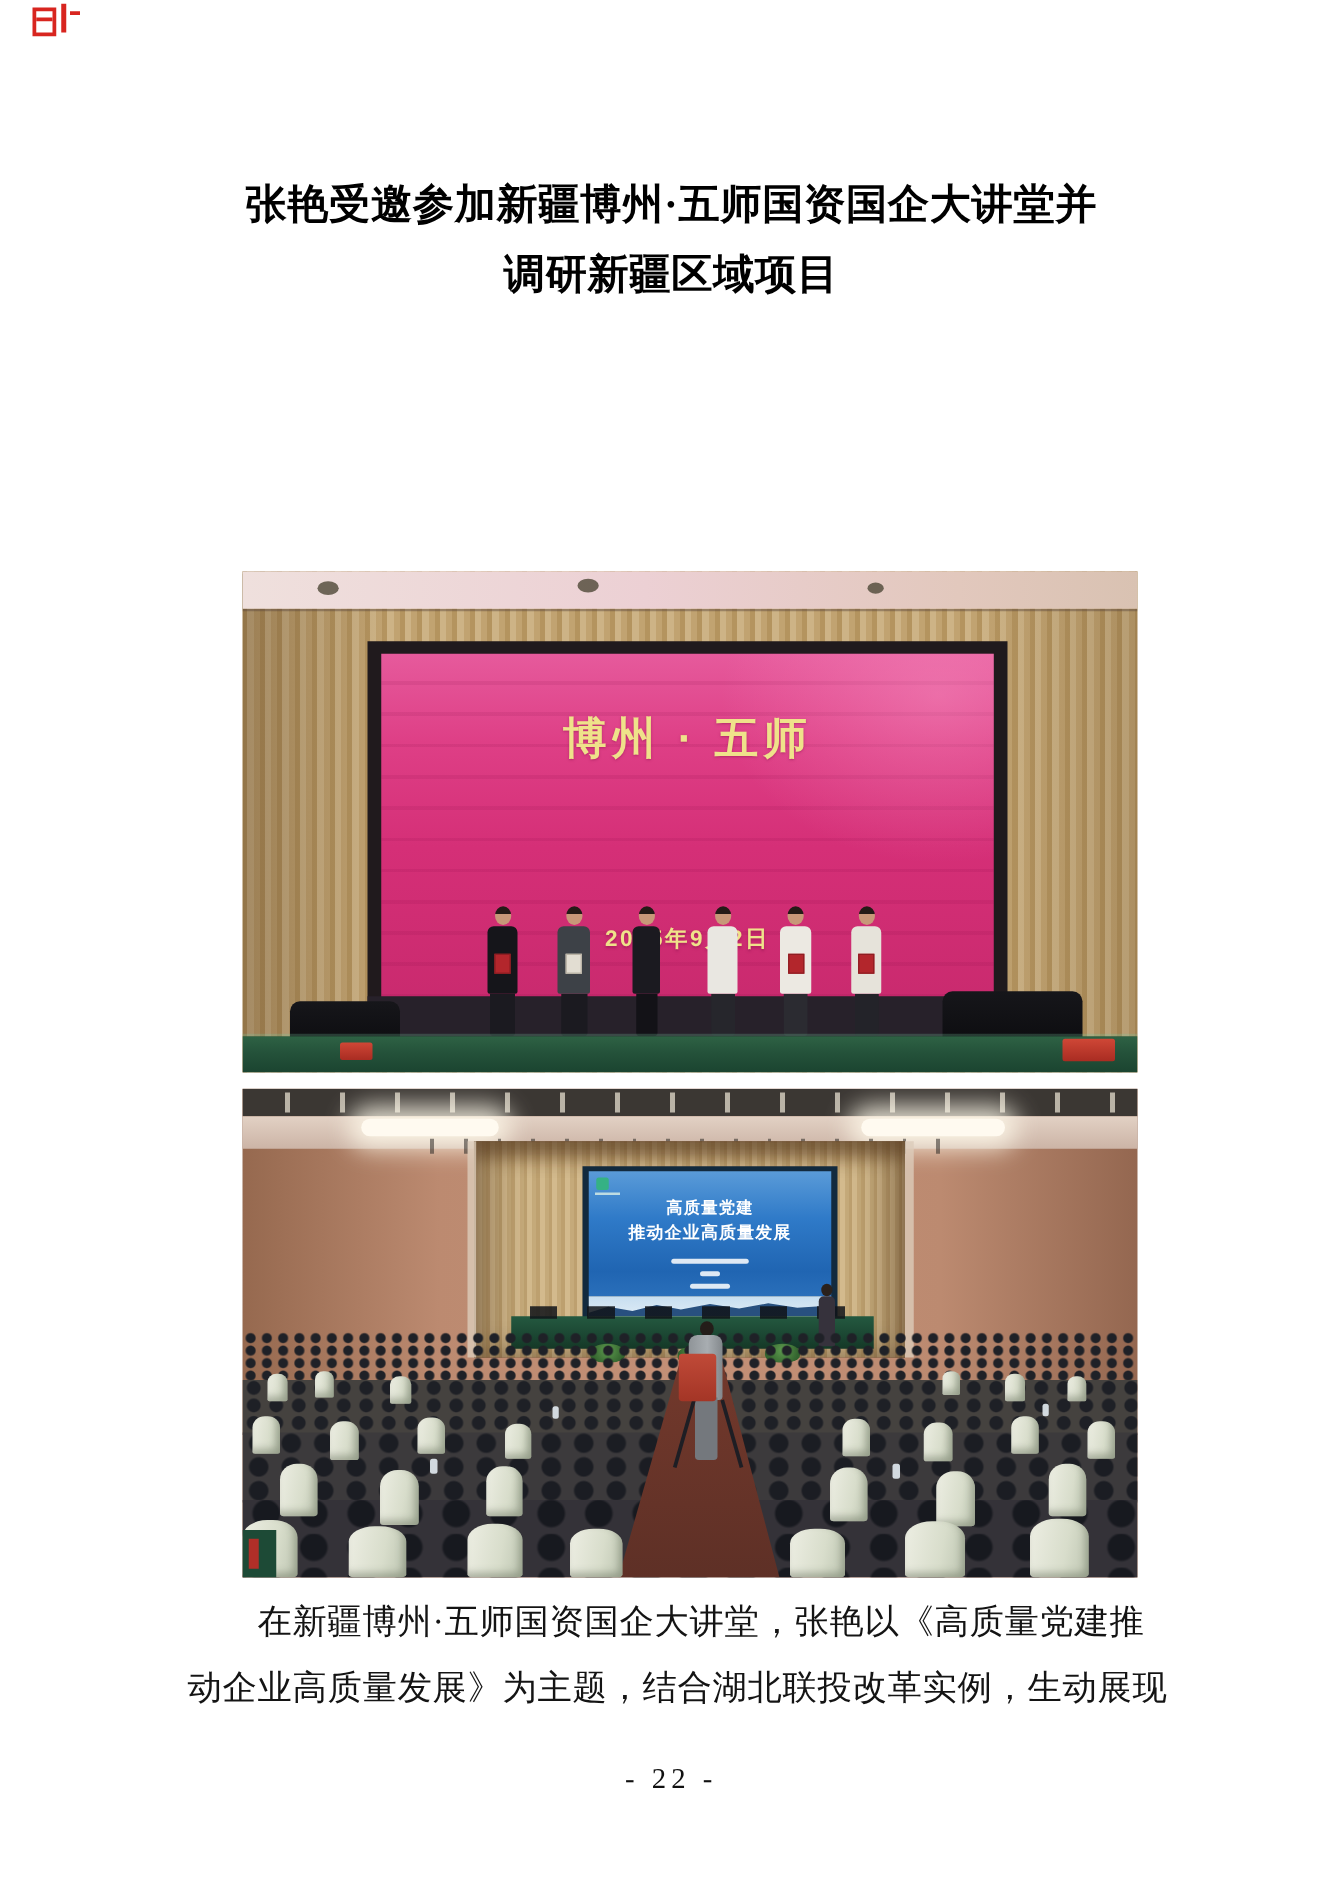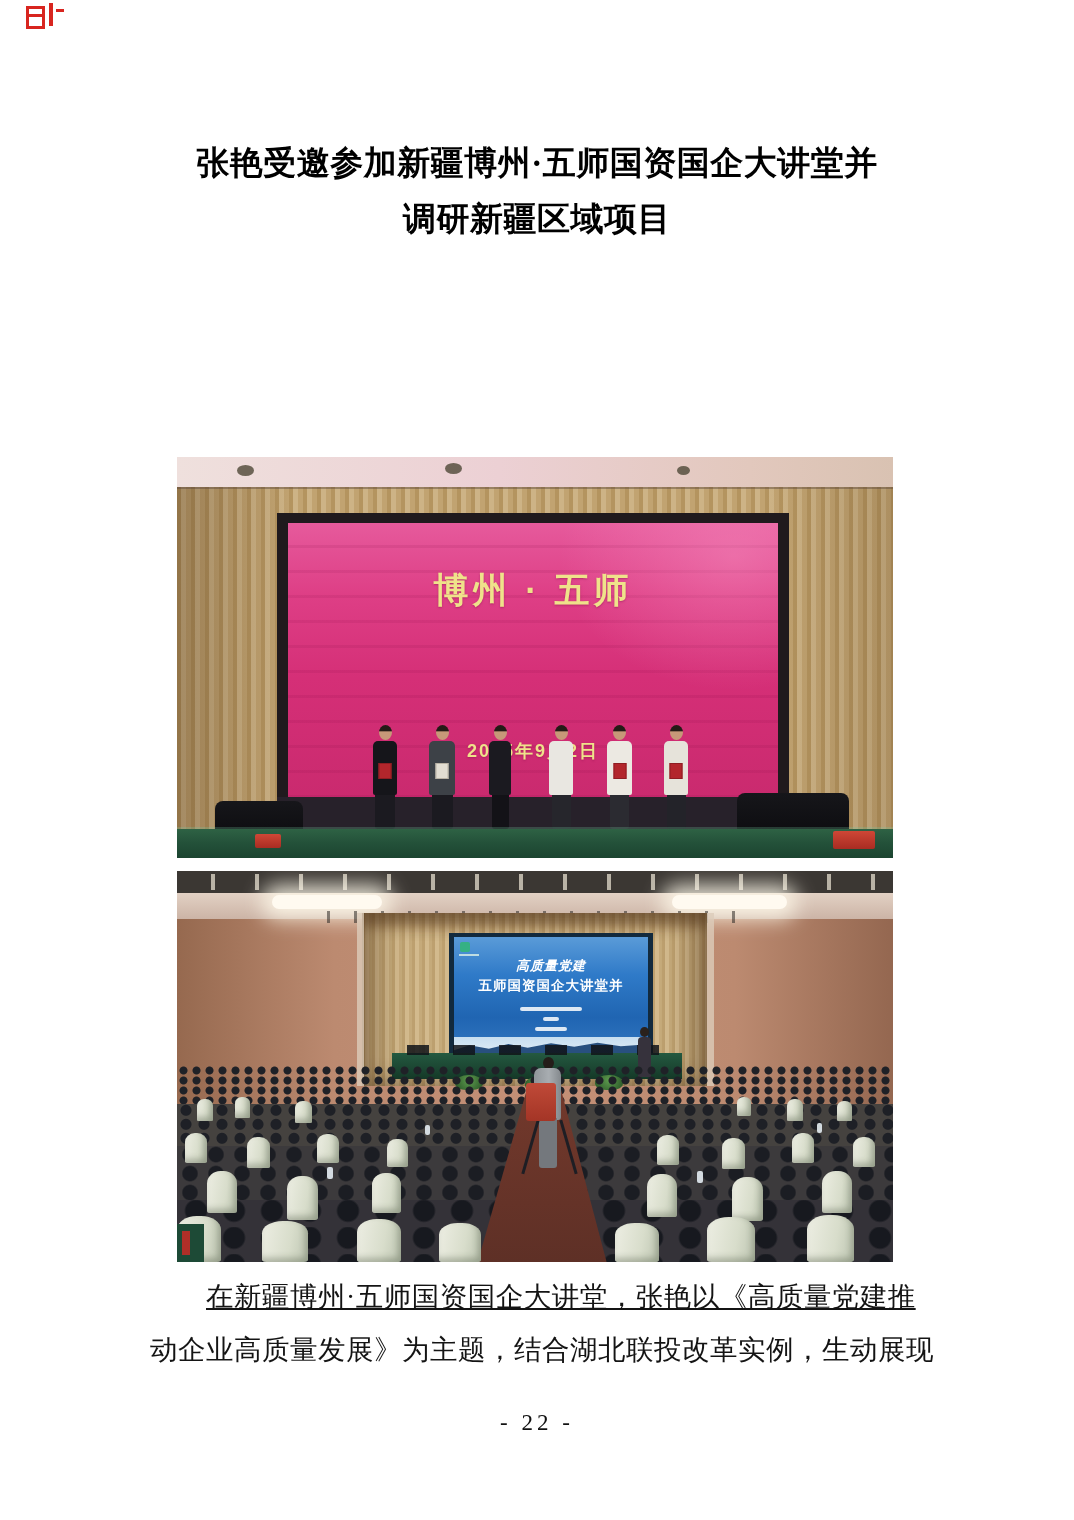--- a/index.html
+++ b/index.html
@@ -15,21 +15,21 @@
   .t-line{position:absolute;left:0;width:100%;text-align:center;font-weight:bold;
           font-size:33px;color:#000;letter-spacing:0.5px;}
   
   .para{position:absolute;left:150px;width:790px;font-size:27.5px;line-height:53px;
         color:#141414;letter-spacing:0.5px;}
   .para .ln{display:block;white-space:nowrap;}
   
   .page-num{position:absolute;top:1410px;left:0;width:100%;text-align:center;
             font-size:23px;color:#111;letter-spacing:4px;}
   
-  .photo{position:absolute;left:177px;width:716px;overflow:hidden;background:#9a8a74;}
+  .photo{position:absolute;left:194px;width:716px;overflow:hidden;background:#9a8a74;}
   .abs{position:absolute;}
   
   #photo1{top:457px;height:401px;
     background:repeating-linear-gradient(90deg,#b4945f 0 4px,#cdb386 4px 9px,#c1a371 9px 14px);}
   #photo1 .shade{left:0;top:0;width:100%;height:100%;
     background:linear-gradient(90deg,rgba(70,45,20,.30),rgba(0,0,0,0) 16%,rgba(0,0,0,0) 82%,rgba(80,55,25,.18));}
   #photo1 .ceiling{left:0;top:0;width:100%;height:30px;
     background:linear-gradient(90deg,#efe0dd,#ecd0d4 45%,#e2c8bd 80%,#d9c2b2);
     box-shadow:0 2px 0 rgba(90,70,60,.45);}
   .vent{width:17px;height:11px;border-radius:50%;background:#57503f;opacity:.85;}
@@ -200,22 +200,22 @@
     <div class="abs truss"></div>
 
     <div class="abs recess"></div>
     <div class="abs pilL" style="left:180px;"></div>
     <div class="abs pilR" style="left:530px;"></div>
 
     <div class="abs scr-frame"></div>
     <div class="abs screen2">
       <div class="abs logo"></div>
       <div class="abs logo-txt"></div>
-      <div class="abs scr2-txt" style="top:20px;font-size:13px;font-style:italic;">高质量党建</div>
-      <div class="abs scr2-txt" style="top:40px;font-size:13.5px;">五师国资国企大讲堂并</div>
+      <div class="abs scr2-txt" style="top:20px;font-size:13px;">高质量党建</div>
+      <div class="abs scr2-txt" style="top:40px;font-size:13.5px;">推动企业高质量发展</div>
       <div class="abs mini-line" style="top:70px;width:62px;"></div>
       <div class="abs mini-line" style="top:80px;width:16px;"></div>
       <div class="abs mini-line" style="top:90px;width:32px;"></div>
     </div>
     <div class="abs landscape">
       <div class="abs mountains"></div>
     </div>
 
     <div class="abs stage-table"></div>
     <div class="abs equip"></div>
@@ -285,18 +285,18 @@
     <div class="bottle" style="left:150px;top:296px;"></div>
     <div class="bottle" style="left:520px;top:300px;"></div>
     <div class="bottle" style="left:640px;top:252px;width:5px;height:10px;"></div>
     <div class="bottle" style="left:248px;top:254px;width:5px;height:10px;"></div>
 
     <div class="abs corner-table"></div>
     <div class="abs corner-red"></div>
   </div>
 
   <div class="para" style="top:1270px;">
-    <span class="ln" style="text-indent:56px;text-decoration:underline;">在新疆博州·五师国资国企大讲堂，张艳以《高质量党建推</span>
+    <span class="ln" style="text-indent:56px;">在新疆博州·五师国资国企大讲堂，张艳以《高质量党建推</span>
     <span class="ln">动企业高质量发展》为主题，结合湖北联投改革实例，生动展现</span>
   </div>
 
   <div class="page-num">- 22 -</div>
 </div>
 
 </body></html>

